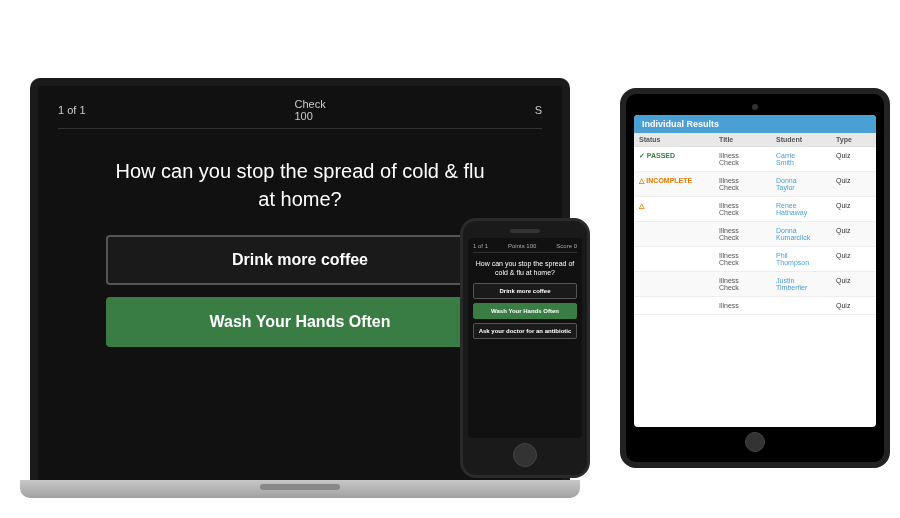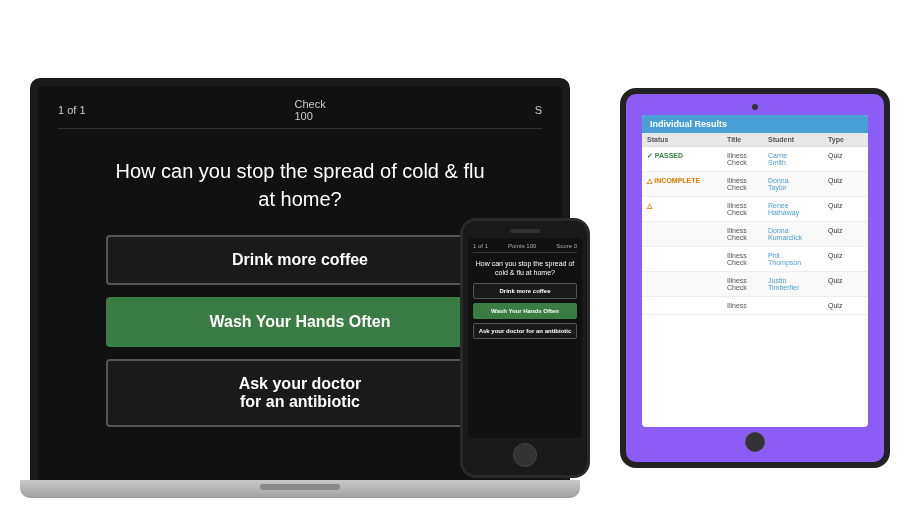--- a/index.html
+++ b/index.html
@@ -219,24 +219,24 @@
       right: 10px;
       top: 30px;
       width: 270px;
       height: 380px;
       z-index: 5;
     }
 
     .tablet-body {
       width: 100%;
       height: 100%;
-      background: #8b5cf6;
+      background: #000000;
       border-radius: 16px;
       border: 6px solid #222;
-      padding: 10px 16px;
+      padding: 10px 8px;
       display: flex;
       flex-direction: column;
     }
 
     .tablet-camera {
       width: 6px;
       height: 6px;
       background: #333;
       border-radius: 50%;
       margin: 0 auto 5px;
@@ -331,21 +331,20 @@
             <span>
               <span>Check</span><br>
               <span>100</span>
             </span>
             <span>S</span>
           </div>
           <div class="laptop-quiz-question">How can you stop the spread of cold &amp; flu at home?</div>
           <div class="laptop-quiz-answers">
             <div class="quiz-btn">Drink more coffee</div>
             <div class="quiz-btn correct">Wash Your Hands Often</div>
-            <div class="quiz-btn">Ask your doctor<br>for an antibiotic</div>
           </div>
         </div>
       </div>
     </div>
     <div class="laptop-body">
       <div class="laptop-base-reflect"></div>
     </div>
   </div>
 
   <div class="phone-wrapper">

